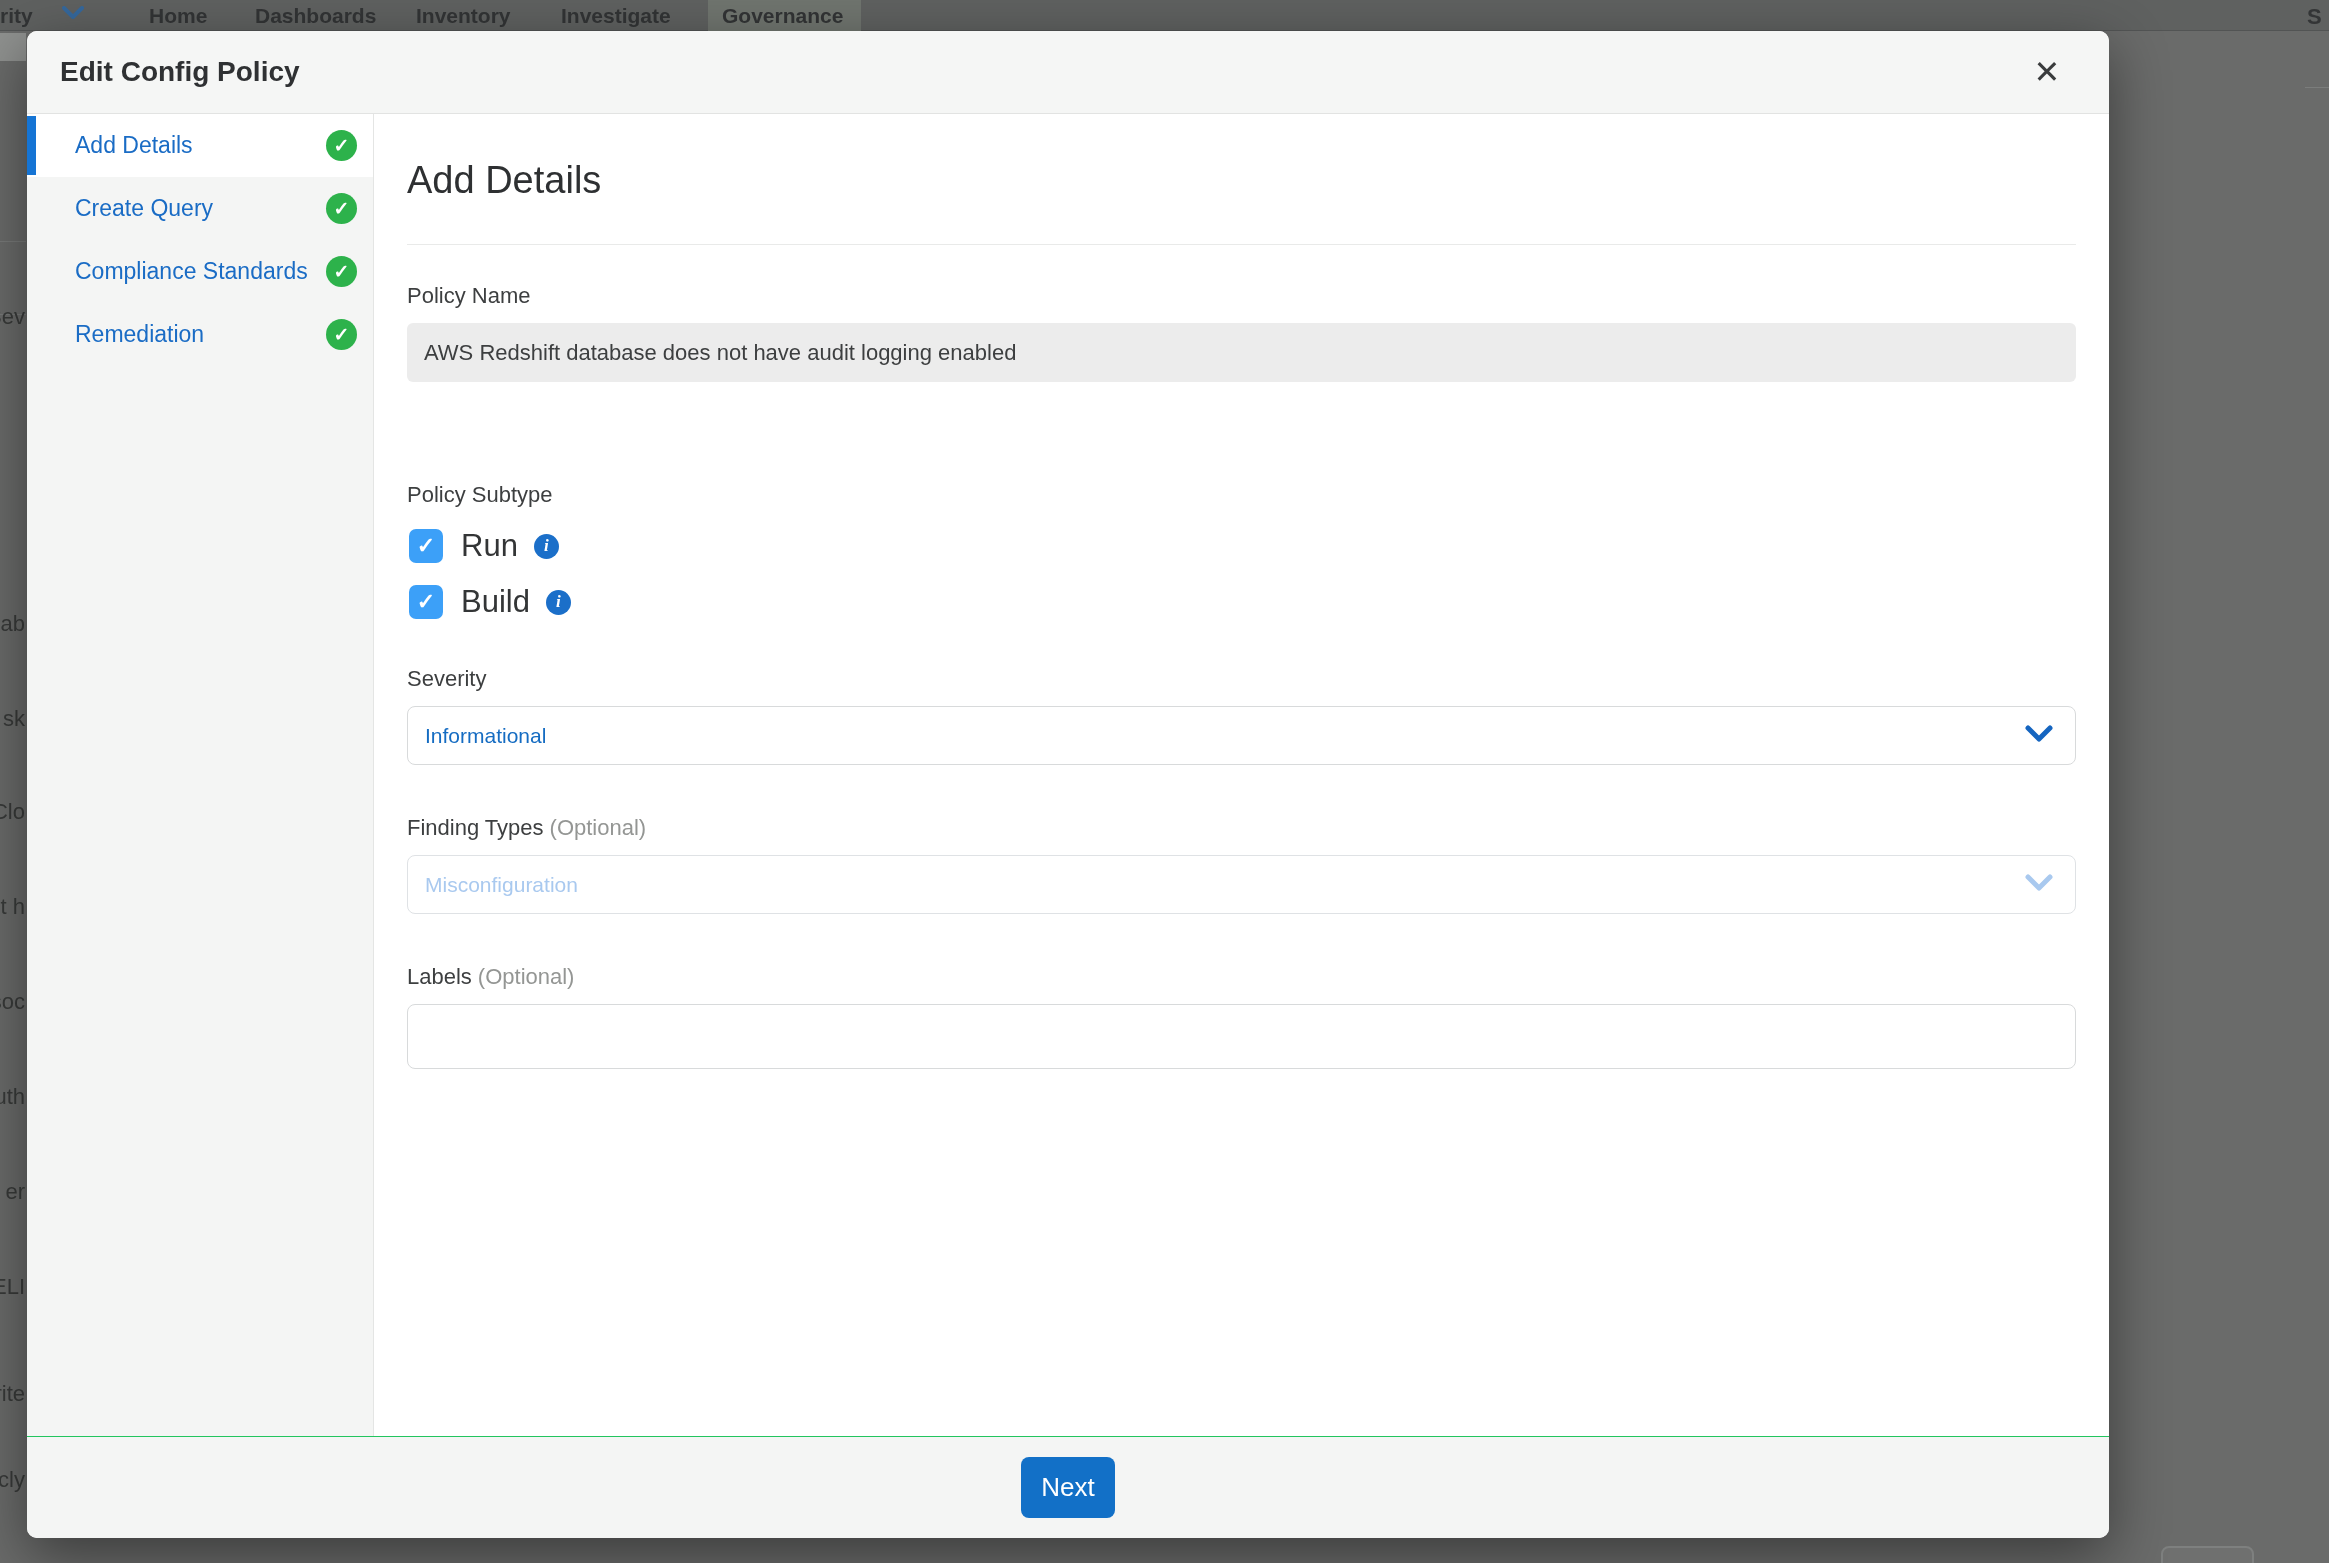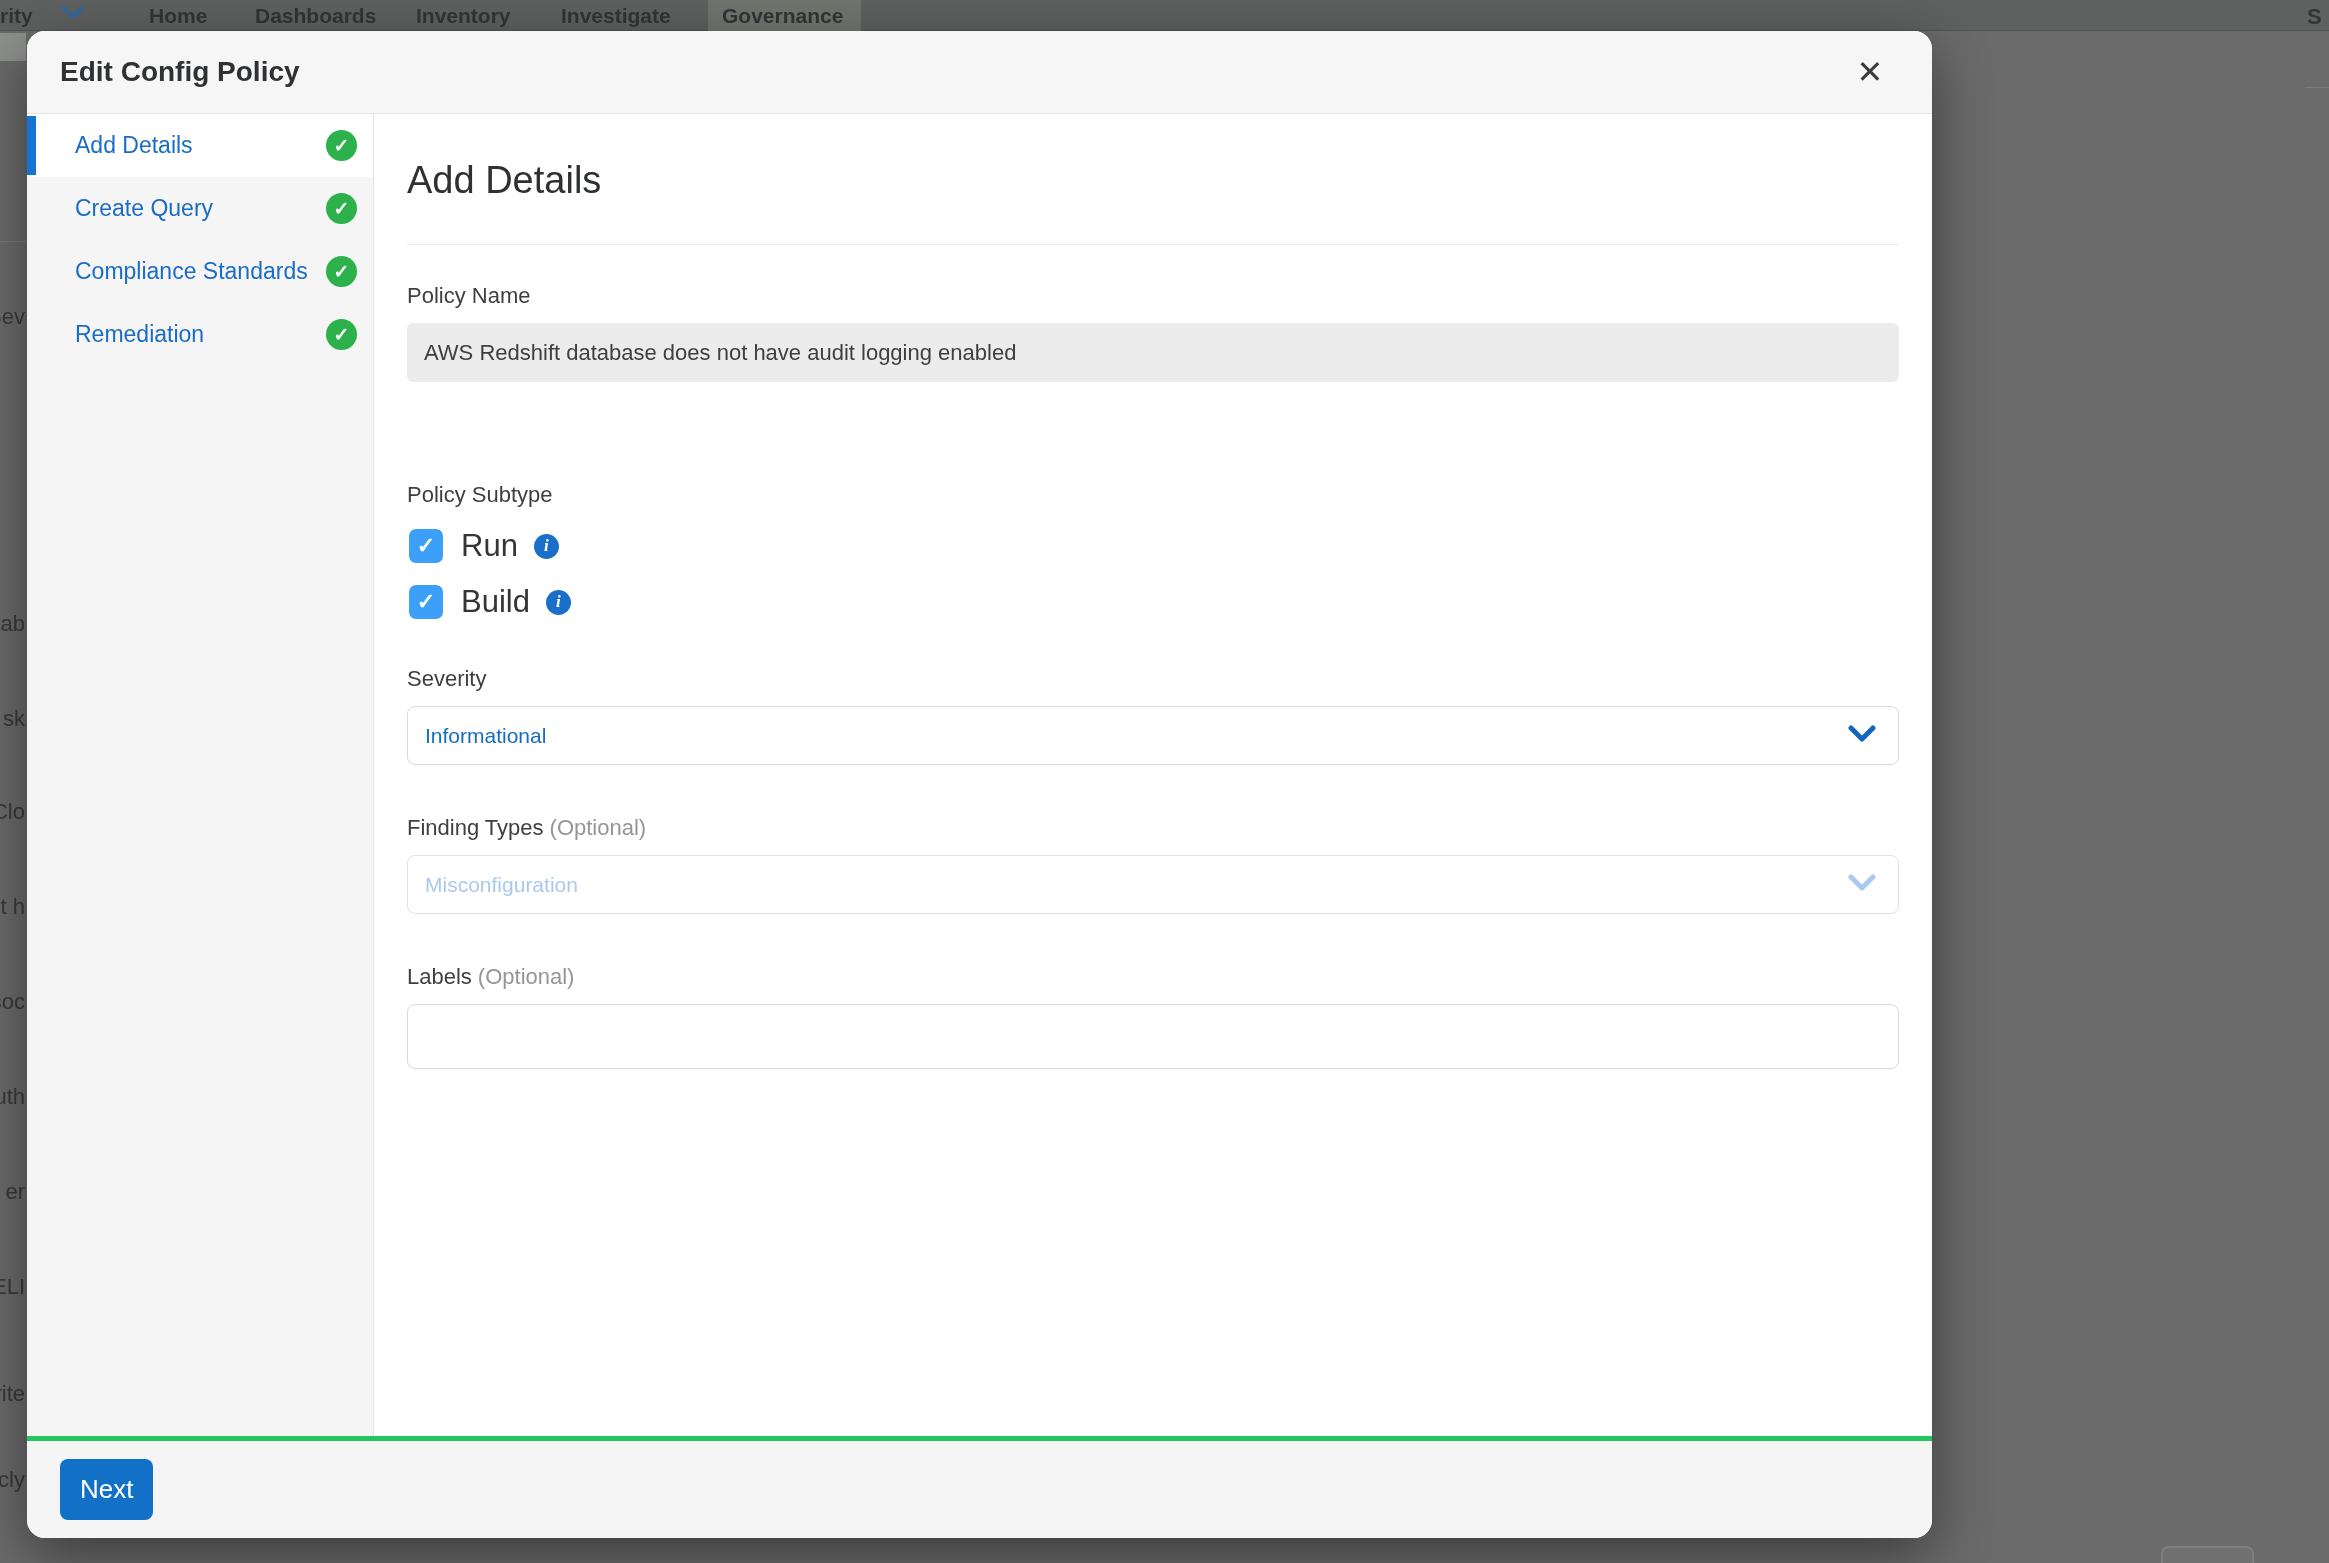--- a/index.html
+++ b/index.html
@@ -33,22 +33,22 @@
   .strip-block { position:absolute; left:0; top:2px; width:26px; height:28px; background:#8f918f; }
   .strip-line { position:absolute; left:0; width:26px; height:1px; background:#787a79; }
 
   .bg-bottom-rect {
     position:absolute; left:2161px; top:1546px; width:93px; height:30px;
     border:2px solid #7e807f; border-radius:8px; background:#6f706f;
   }
 
   
   .modal {
-    position:absolute; left:27px; top:31px; width:1905px; height:1507px;
-    background:#ffffff; border-radius:18px;
+    position:absolute; left:27px; top:31px; width:2082px; height:1507px;
+    background:#ffffff; border-radius:10px;
     box-shadow:0 18px 59px rgba(0,0,0,0.45);
     display:flex; flex-direction:column; overflow:hidden;
   }
   .modal-header {
     height:83px; background:#f5f6f5; border-bottom:1px solid #e2e3e2;
     display:flex; align-items:center; justify-content:space-between;
     padding:0 40px 0 33px; flex:0 0 auto;
   }
   .modal-title { font-size:28px; font-weight:700; color:#2f3133; }
   .modal-close {
@@ -120,22 +120,22 @@
   .select-value { font-size:21px; color:#156cc2; }
   .select-box.disabled { border-color:#dfe2e5; cursor:default; }
   .select-box.disabled .select-value { color:#a9c9ef; }
 
   .input-empty {
     width:100%; height:65px; background:#fff; border:1.5px solid #d8dadb; border-radius:8px;
   }
 
   
   .modal-footer {
-    height:102px; flex:0 0 auto; background:#f4f5f4; border-top:5px solid #22c55e;
-    display:flex; align-items:center; justify-content:flex-start; padding:0 33px;
+    height:102px; flex:0 0 auto; background:#f4f5f4; border-top:1px solid #22c55e;
+    display:flex; align-items:center; justify-content:center; padding:0 33px;
   }
   .next-btn {
     min-width:85px; height:61px; background:#1270c7; color:#ffffff;
     border:none; border-radius:8px; font-size:26px; font-family:"Liberation Sans", sans-serif;
     display:flex; align-items:center; justify-content:center; padding:0 20px; cursor:pointer;
   }
 </style>
 </head>
 <body>
 

